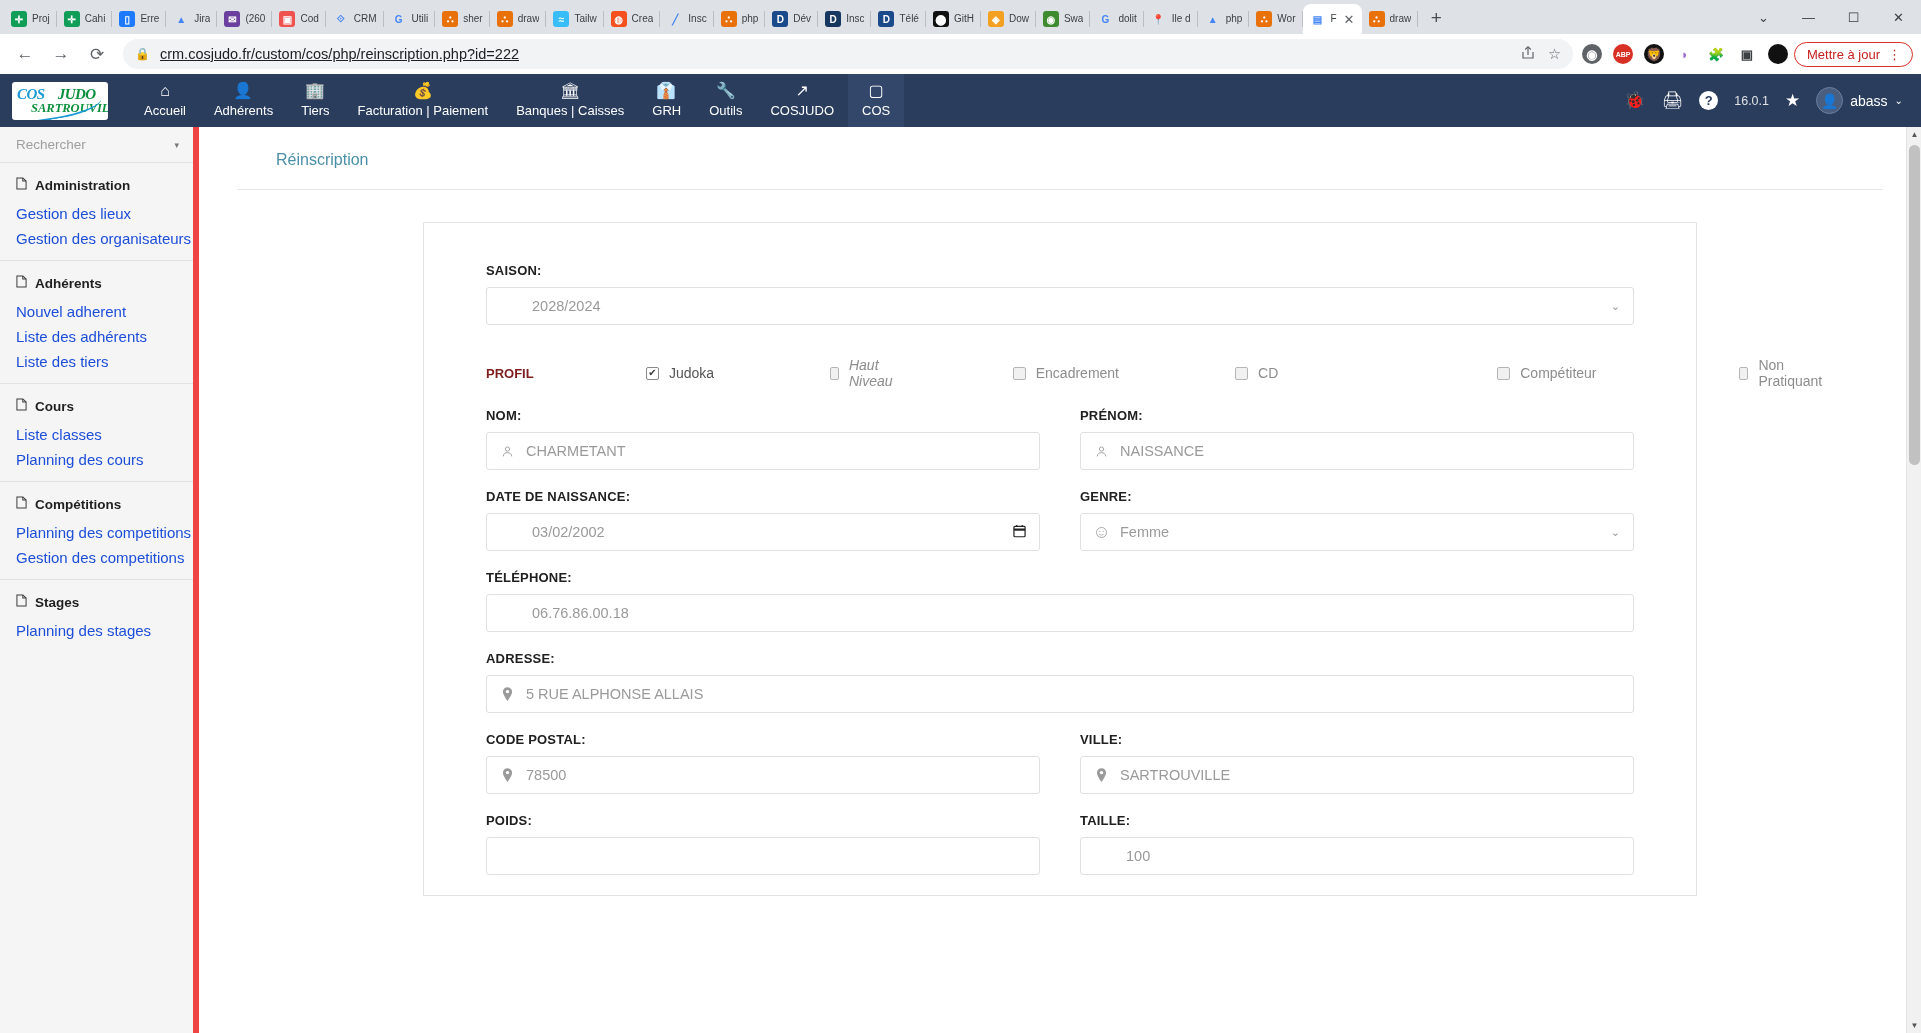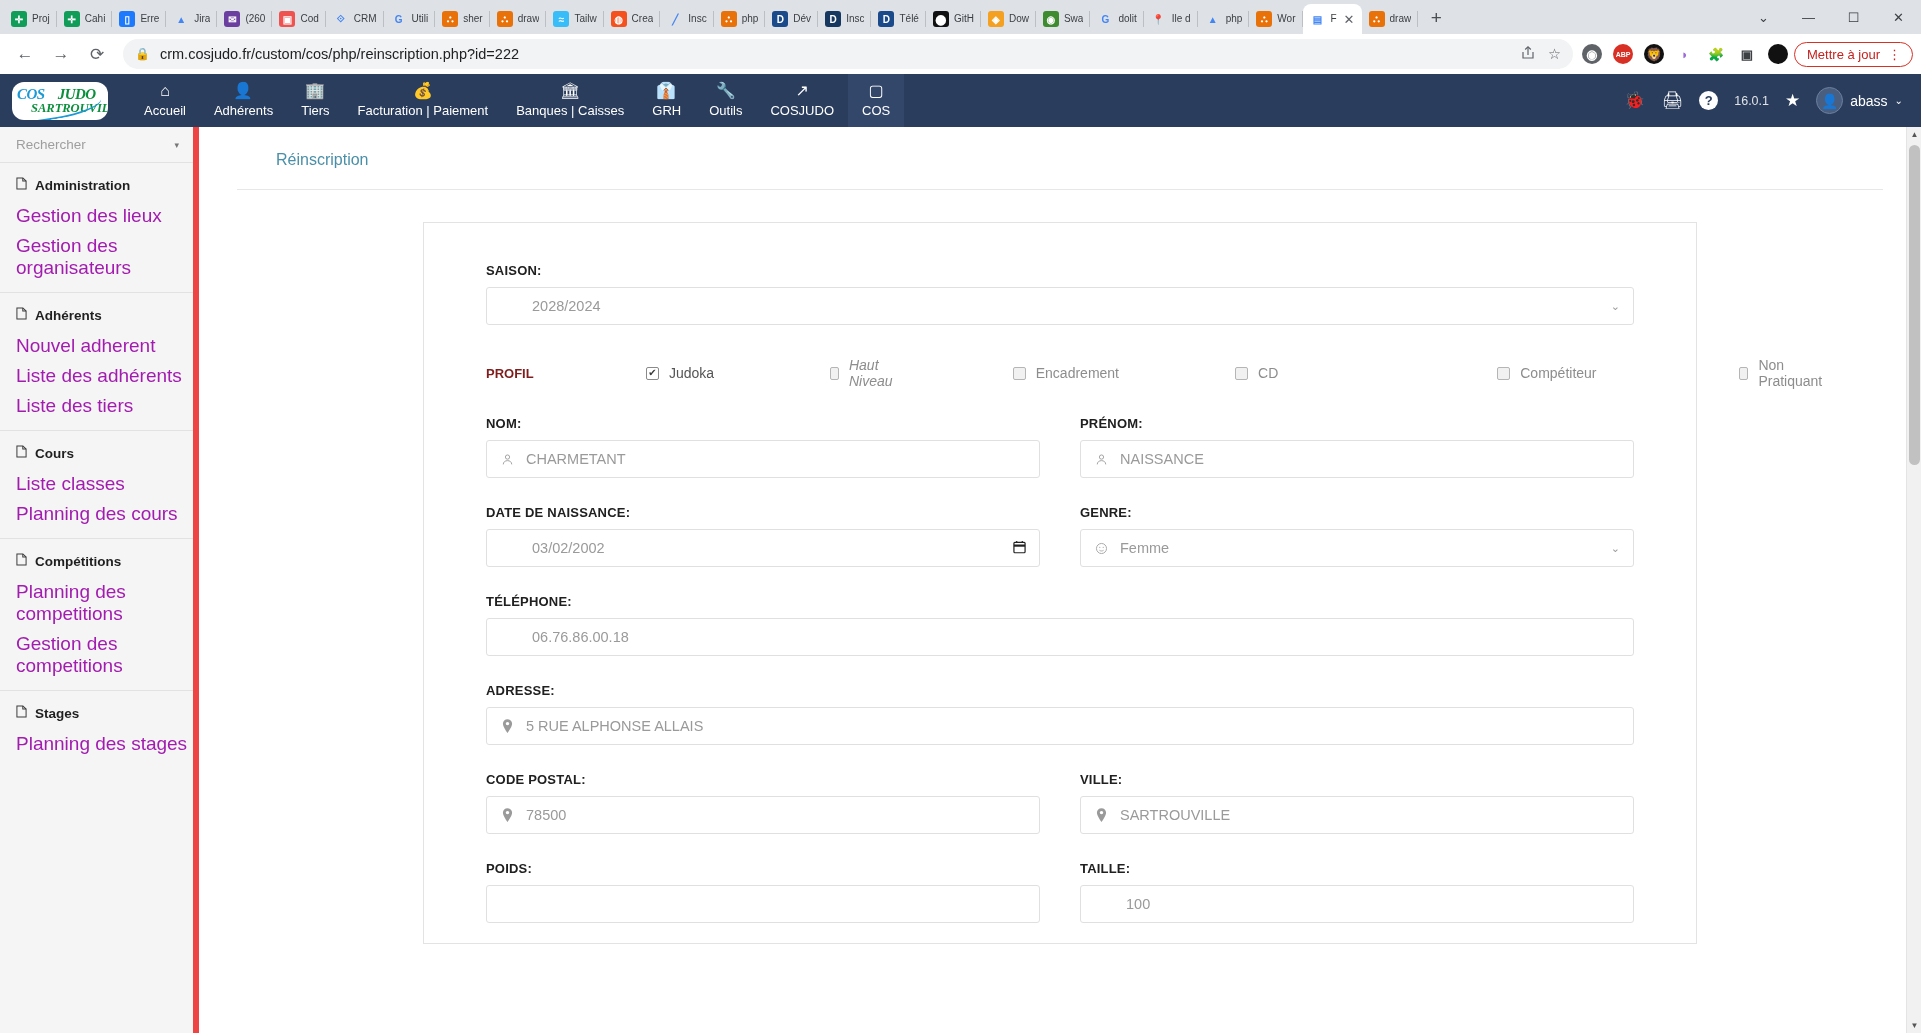--- a/index.html
+++ b/index.html
@@ -53,40 +53,40 @@
     padding: 0 8px; gap: 2px;
   }
   .navbtn { width:34px; height:34px; border-radius:50%; display:flex;
             align-items:center; justify-content:center; color:#5f6368; font-size:17px; }
   .omnibox {
     flex:1; height:30px; background:#f1f3f4; border-radius:16px;
     display:flex; align-items:center; padding: 0 12px; gap:10px;
     margin: 0 7px; font-size:14.5px; color:#202124;
   }
   .omnibox .lock { font-size:12px; color:#5f6368; }
-  .omnibox .url { flex:1; white-space:nowrap; overflow:hidden; }
+  .omnibox .url { flex:1; white-space:nowrap; overflow:hidden;text-decoration:underline; }
   .omni-right { display:flex; align-items:center; gap:12px; color:#5f6368; }
   .ext { width:20px; height:20px; display:flex; align-items:center;
          justify-content:center; font-size:14px; border-radius:50%; }
   .update-pill {
     border:1px solid #d93025; color:#c5221f; border-radius:15px;
     font-size:13px; padding: 4px 12px; display:flex; align-items:center; gap:8px;
     white-space:nowrap; margin-left:4px;
   }
   .kebab { color:#c5221f; letter-spacing:-1px; font-size:13px; }
 
   
   .app { width:100%; height:calc(1033px - 34px - 40px); display:flex; flex-direction:column; background:#fff; }
 
   .appbar {
     height: 53px; background:#2a3d5c; display:flex; align-items:center;
     padding-left: 12px; flex: 0 0 53px;
   }
   .logo {
-    width:96px; height:38px; background:#fff; border-radius:12px;
+    width:96px; height:38px; background:#fff; border-radius:3px;
     display:flex; flex-direction:column; justify-content:center;
     padding: 2px 5px; margin-right: 22px; position:relative; overflow:hidden;
   }
   .logo .l1 { font-family:"Liberation Serif", serif; font-style:italic; font-weight:bold;
               font-size:15px; color:#1b9ad6; letter-spacing:-0.5px; line-height:15px; }
   .logo .l1 b { color:#0a8f3c; font-style:italic; margin-left:13px; }
   .logo .l2 { font-family:"Liberation Serif", serif; font-style:italic; font-weight:bold;
               font-size:12.5px; color:#0a8f3c; line-height:13px; margin-left:14px; }
   .logo .swoosh{
     position:absolute; left:10px; bottom:2px; width:80px; height:22px;
@@ -125,21 +125,21 @@
     padding: 0 14px 0 16px; border-bottom:1px solid #e2e2e2; color:#9e9e9e; font-size:13.5px;
   }
   .search-row .caret { font-size:9px; color:#777; }
   .sb-group { padding: 8px 0 9px 0; border-bottom:1px solid #e2e2e2; }
   .sb-group:last-child { border-bottom:none; }
   .sb-head {
     display:flex; align-items:center; gap:8px; padding: 6px 0 8px 16px;
     font-weight:bold; color:#1f1f1f; font-size:13.5px;
   }
   .sb-head .fi { font-size:13px; color:#3d3d3d; }
-  .sb-link { padding: 4px 0 4px 16px; color:#a21caf; font-size:19px; }
+  .sb-link { padding: 4px 0 4px 16px; color:#1d4ed8; font-size:15px; }
 
   
   .content { flex:1; min-width:0; position:relative; background:#fff; overflow:hidden; }
   .breadcrumb { padding: 24px 0 0 77px; font-size:16px; color:#4a8fa8; }
   .hr { margin: 20px 38px 0 38px; border-top:1px solid #e7e7e7; }
 
   .card {
     margin: 32px auto 0 auto; width: 1274px; border:1px solid #e3e3e3;
     background:#fff; padding: 40px 62px 20px 62px;
   }
@@ -150,21 +150,21 @@
     height: 38px; border:1px solid #e0e0e0; border-radius:3px;
     display:flex; align-items:center; gap:11px; padding: 0 13px;
     font-size:14.5px; color:#9a9a9a; background:#fff;
   }
   .fld .fi { font-size:14px; color:#9a9a9a; width:15px; flex:0 0 15px;
              display:flex; align-items:center; justify-content:center; }
   .fld .val { flex:1; white-space:nowrap; overflow:hidden; }
   .fld .chev { font-size:11px; color:#9a9a9a; }
   .fld.pad { padding-left: 45px; }
 
-  .row { display:flex; gap:40px; margin-top: 27px; }
+  .row { display:flex; gap:40px; margin-top: 19px; }
   .col { flex:1; min-width:0; }
 
   .profil-row { display:flex; align-items:center; margin-top: 32px; }
   .profil-lbl { font-size:13px; font-weight:bold; color:#7f1d1d; width: 160px; flex:0 0 160px; }
   .cbx { display:flex; align-items:center; gap:10px; color:#8d8d8d; font-size:14px; }
   .cbx .box {
     width:13px; height:13px; border:1px solid #b5b5b5; background:#f1f1f1;
     border-radius:2px; display:flex; align-items:center; justify-content:center;
     font-size:10px; color:#3a3a3a; line-height:1;
   }

